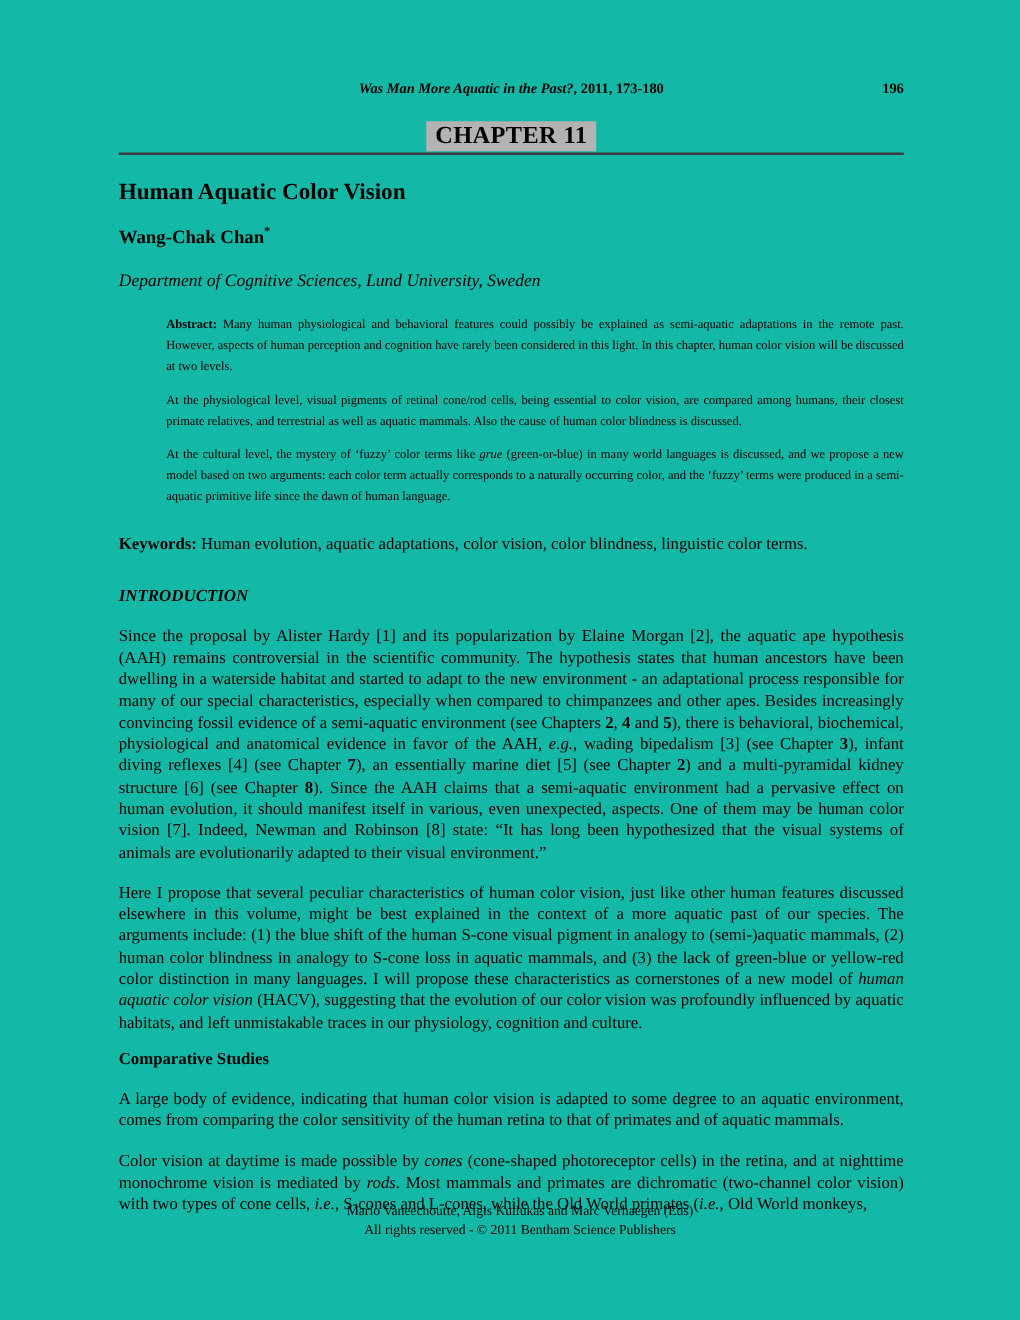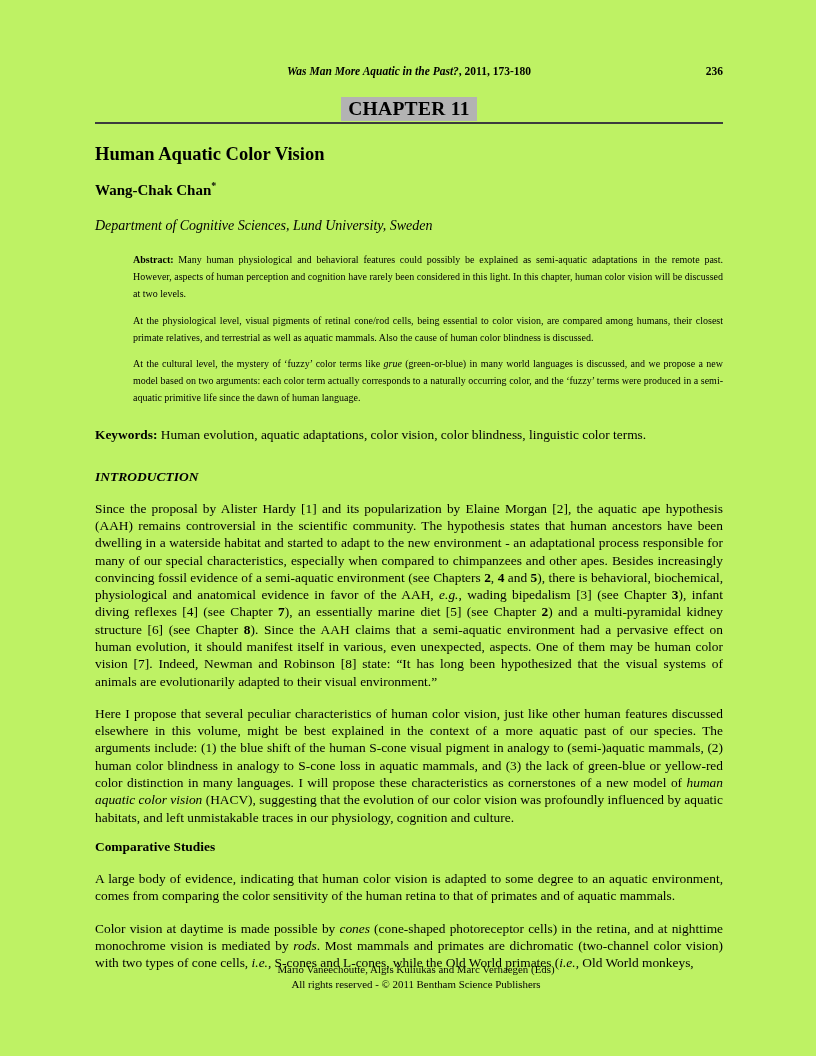--- a/index.html
+++ b/index.html
@@ -1,19 +1,19 @@
 <!DOCTYPE html>
 <html><head>
 <meta charset="utf-8">
 <style>
   html,body{margin:0;padding:0;background:#ffffff;}
   .page{
     position:relative;
     width:816px;height:1056px;
-    background:#bef264;color:#000;
+    background:#14b8a6;color:#000;
     font-family:"Liberation Serif","DejaVu Serif",serif;
     overflow:hidden;
   }
   .content{padding:64px 93px 0 95px;}
   
   .running-header{position:relative;height:14px;font-size:11.5px;line-height:14px;}
   .rh-center{text-align:center;}
   .rh-page{position:absolute;right:0;top:0;font-weight:bold;}
   .seg-b{font-weight:bold;}
   .seg-i{font-style:italic;}
@@ -57,21 +57,21 @@
   }
 </style>
 </head>
 <body>
 
 <div class="page">
   <div class="content">
 
     <div class="running-header">
       <div class="rh-center"><span class="seg-bi">Was Man More Aquatic in the Past?</span><span class="seg-b">, 2011, 173-180</span></div>
-      <div class="rh-page">236</div>
+      <div class="rh-page">196</div>
     </div>
 
     <div class="chapter-row">
       <span class="chapter-badge">CHAPTER 11</span>
     </div>
 
     <h1 class="title">Human Aquatic Color Vision</h1>
 
     <div class="author"><span>Wang-Chak Chan</span><sup>*</sup></div>
 

